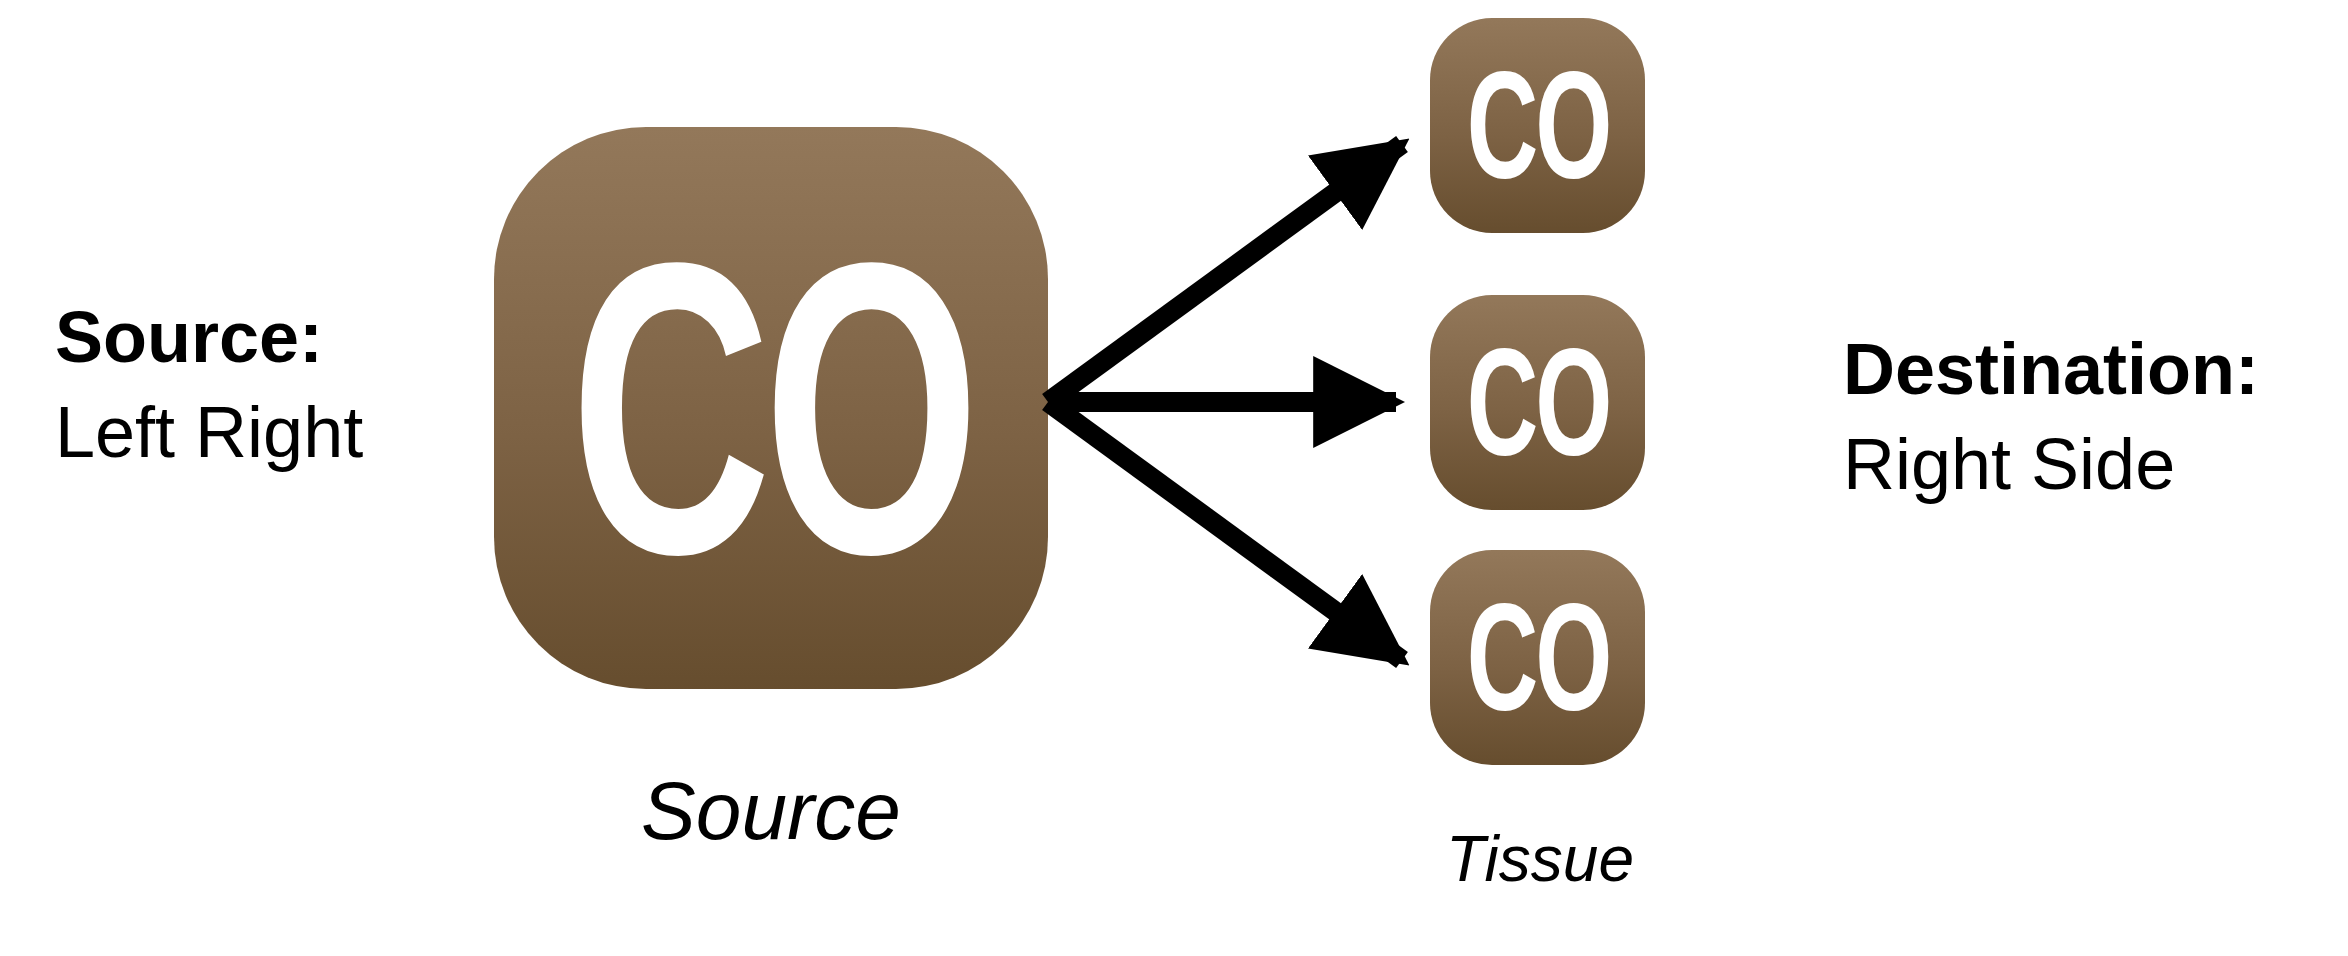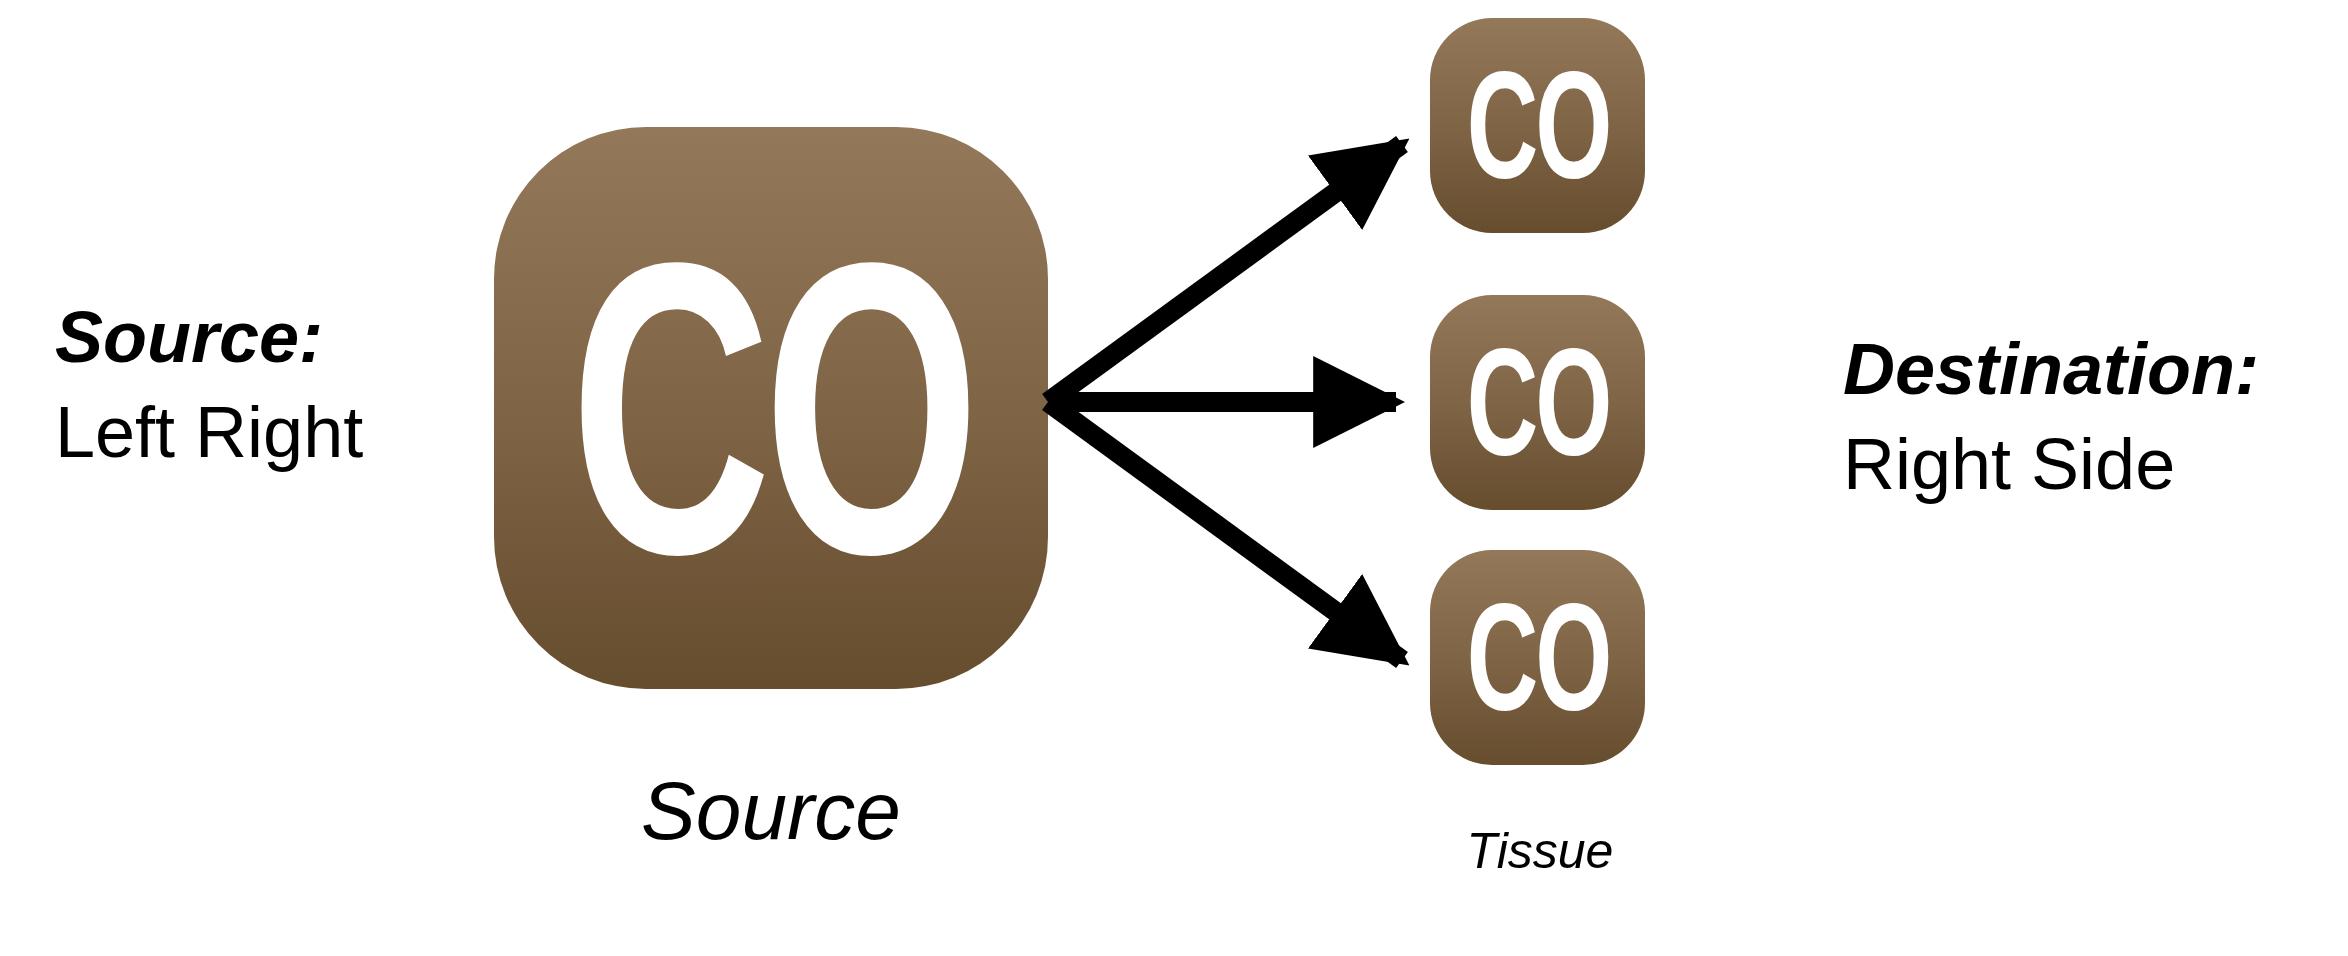--- a/index.html
+++ b/index.html
@@ -59,34 +59,34 @@
   }
 
   
   .side-label {
     position: absolute;
     font-size: 72px;
     line-height: 95px;
     color: #000000;
     white-space: nowrap;
   }
-  .side-label .title { font-weight: bold; font-style: italic; }
+  .side-label .title { font-weight: bold; }
   .source-label { left: 55px; top: 290px; }
   .destination-label { left: 1843px; top: 322px; }
 
   
   .caption {
     position: absolute;
     font-style: italic;
     font-size: 82px;
     color: #000000;
     text-align: center;
   }
   .voucher-caption { left: 494px; width: 554px; top: 764px; }
-  .tissue-caption  { left: 1370px; width: 340px; top: 822px; font-size: 50px; }
+  .tissue-caption  { left: 1370px; width: 340px; top: 822px; font-size: 64px; }
 
   
   .arrows-svg {
     position: absolute;
     left: 0;
     top: 0;
     width: 2348px;
     height: 956px;
     pointer-events: none;
   }

